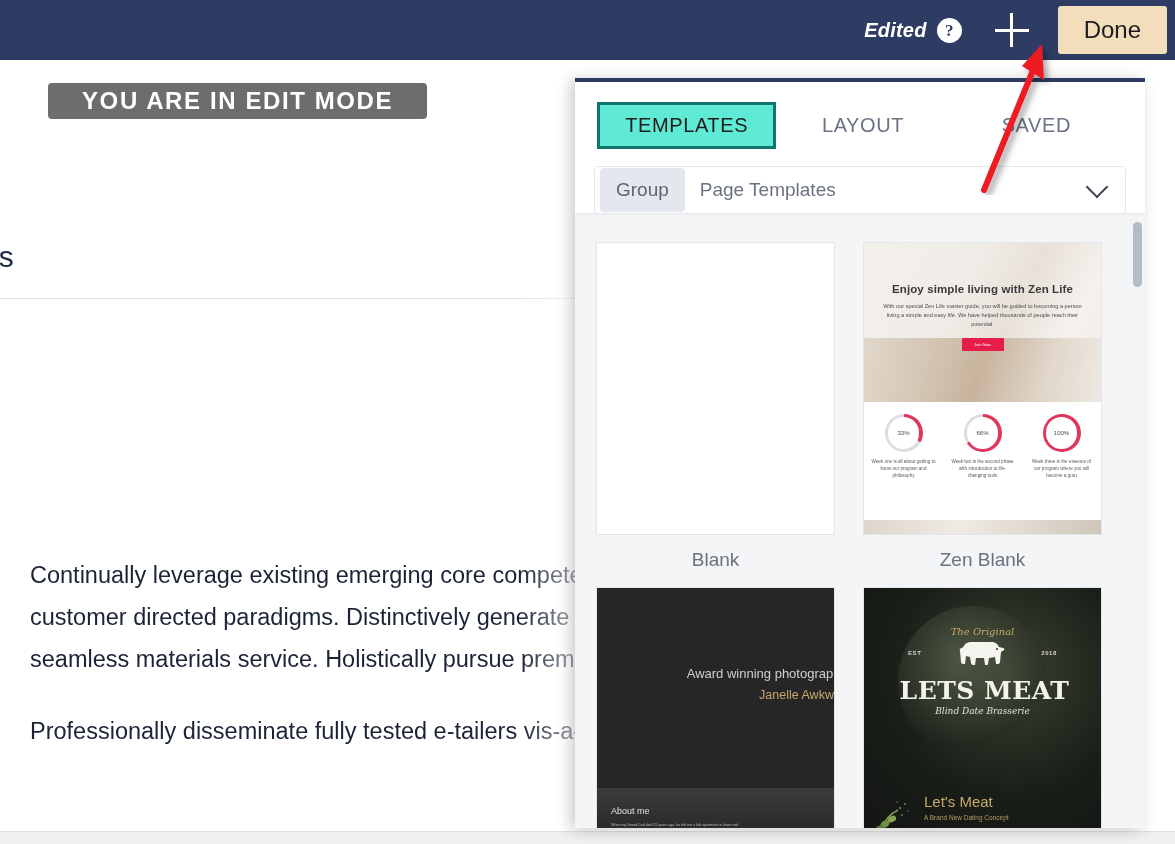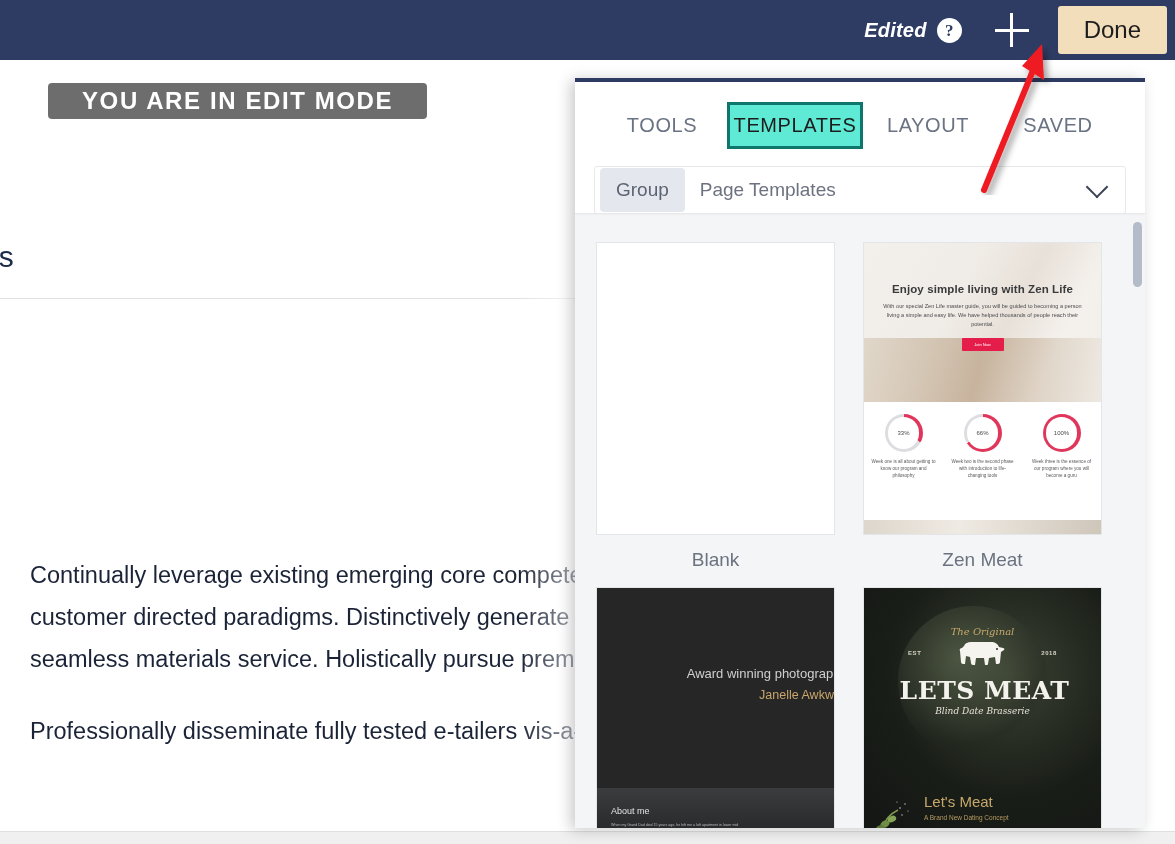--- a/index.html
+++ b/index.html
@@ -306,21 +306,20 @@
   <div class="canvas-fade"></div>
   <div class="bottom-scroll-strip"></div>
 </div>
 
 <div class="panel">
   <div class="panel-caret"></div>
   <div class="panel-top-accent"></div>
 
   <div class="panel-header">
     <div class="tabs">
-      <div class="tab">TOOLS</div>
       <div class="tab active">TEMPLATES</div>
       <div class="tab">LAYOUT</div>
       <div class="tab">SAVED</div>
     </div>
 
     <div class="group-row">
       <span class="group-chip">Group</span>
       <span class="group-value">Page Templates</span>
       <span class="chev"></span>
     </div>
@@ -356,21 +355,21 @@
             </div>
             <div class="zen-col">
               <div class="ring" style="--ringbg:conic-gradient(#e0365c 0% 100%);">
                 <span>100%</span>
               </div>
               <div class="zen-cap">Week three is the essence of our program where you will become a guru</div>
             </div>
           </div>
           <div class="zen-foot"></div>
         </div>
-        <div class="tpl-label">Zen Meat</div>
+        <div class="tpl-label">Zen Blank</div>
       </div>
 
       <div class="tpl">
         <div class="tpl-thumb">
           <div class="photo-top">
             <div class="photo-h">Award winning photographer</div>
             <div class="photo-sub">Janelle Awkward</div>
           </div>
           <div class="photo-bottom">
             <div class="photo-about">About me</div>

